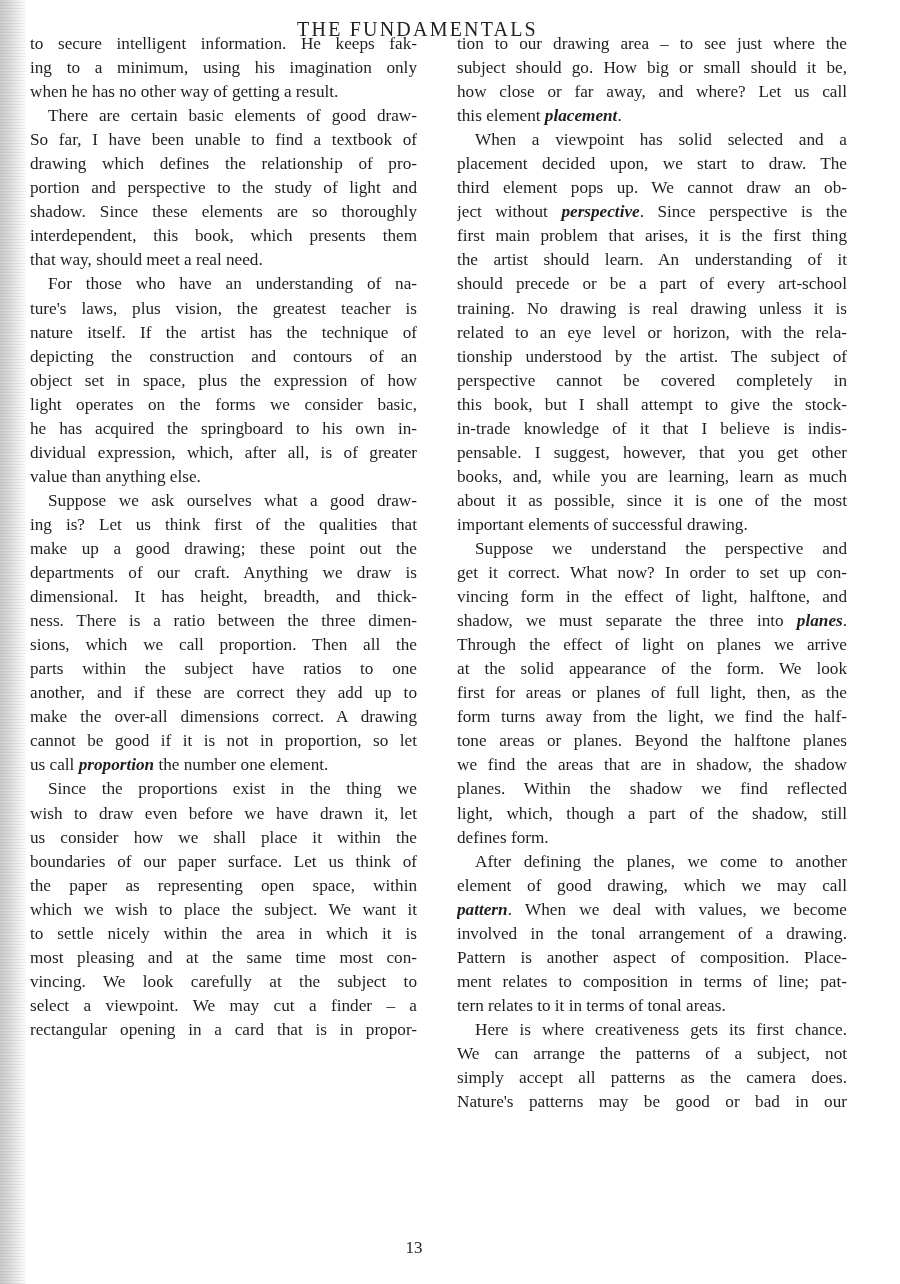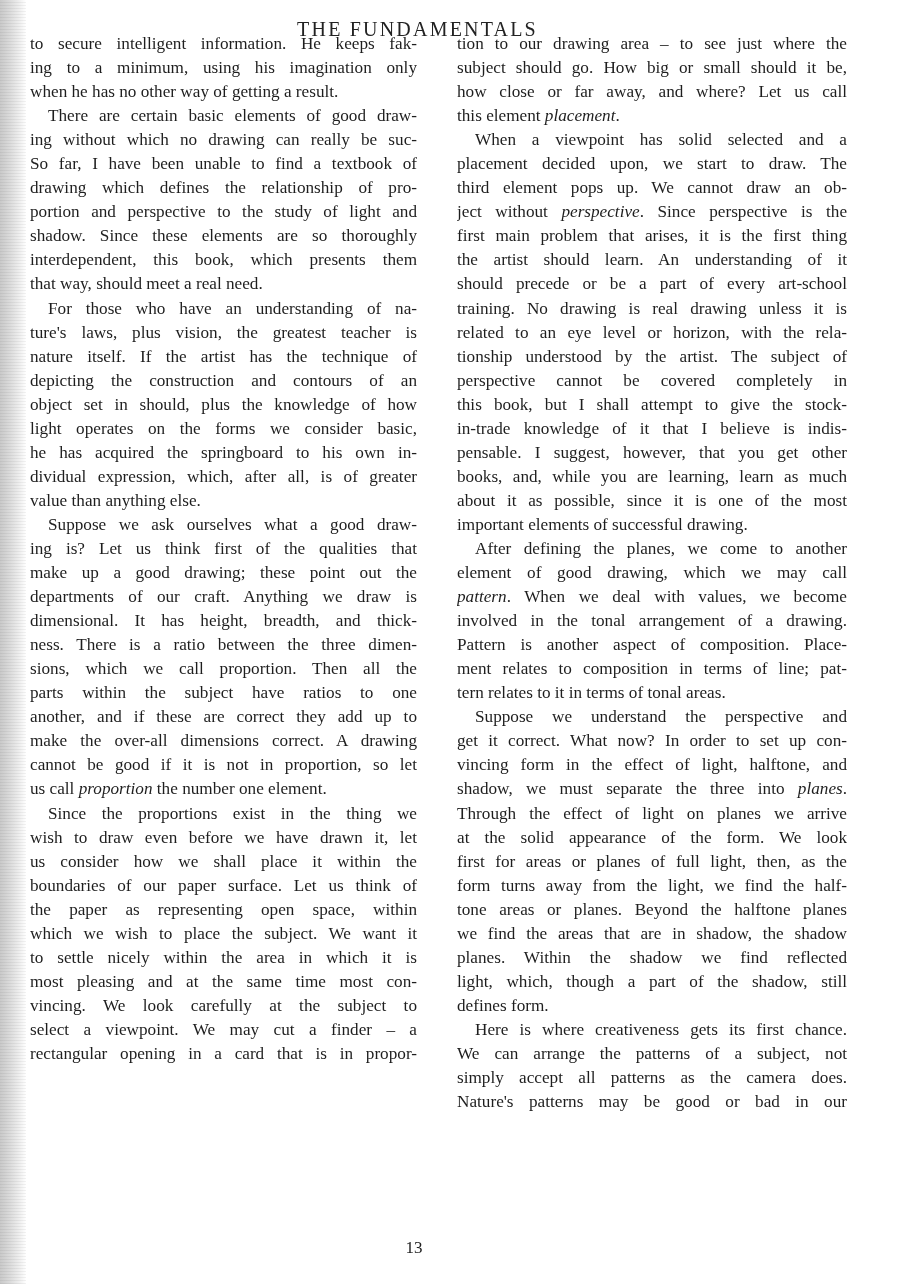--- a/index.html
+++ b/index.html
@@ -22,55 +22,54 @@
   .col { position: absolute; top: 32px; }
   .col.left { left: 30px; width: 387px; }
   .col.right { left: 457px; width: 390px; }
   .line {
     height: 24.06px; line-height: 24.06px; font-size: 17.2px;
     white-space: nowrap; text-align: justify; text-align-last: justify;
     overflow: hidden;
   }
   .line.indent { padding-left: 18px; }
   .line.last { text-align-last: left; }
-  .line em { font-style: italic; }
+  .line em { font-style: italic; font-weight: bold; }
   .pagenum {
     position: absolute; top: 1238px; left: 0; width: 828px; text-align: center;
     font-size: 17px; color: #222;
   }
 </style>
 </head>
 <body>
 
 <div class="edge"></div>
 
 <div class="header">THE FUNDAMENTALS</div>
 
 <div class="col left">
     <div>
       <div class="line">to secure intelligent information. He keeps fak-</div>
       <div class="line">ing to a minimum, using his imagination only</div>
       <div class="line last">when he has no other way of getting a result.</div>
     </div>
     <div>
       <div class="line indent">There are certain basic elements of good draw-</div>
-      <div class="line">ing without which no drawing can really be suc-</div>
       <div class="line">So far, I have been unable to find a textbook of</div>
       <div class="line">drawing which defines the relationship of pro-</div>
       <div class="line">portion and perspective to the study of light and</div>
       <div class="line">shadow. Since these elements are so thoroughly</div>
       <div class="line">interdependent, this book, which presents them</div>
       <div class="line last">that way, should meet a real need.</div>
     </div>
     <div>
       <div class="line indent">For those who have an understanding of na-</div>
       <div class="line">ture's laws, plus vision, the greatest teacher is</div>
       <div class="line">nature itself. If the artist has the technique of</div>
       <div class="line">depicting the construction and contours of an</div>
-      <div class="line">object set in should, plus the knowledge of how</div>
+      <div class="line">object set in space, plus the expression of how</div>
       <div class="line">light operates on the forms we consider basic,</div>
       <div class="line">he has acquired the springboard to his own in-</div>
       <div class="line">dividual expression, which, after all, is of greater</div>
       <div class="line last">value than anything else.</div>
     </div>
     <div>
       <div class="line indent">Suppose we ask ourselves what a good draw-</div>
       <div class="line">ing is? Let us think first of the qualities that</div>
       <div class="line">make up a good drawing; these point out the</div>
       <div class="line">departments of our craft. Anything we draw is</div>
@@ -117,44 +116,44 @@
       <div class="line">tionship understood by the artist. The subject of</div>
       <div class="line">perspective cannot be covered completely in</div>
       <div class="line">this book, but I shall attempt to give the stock-</div>
       <div class="line">in-trade knowledge of it that I believe is indis-</div>
       <div class="line">pensable. I suggest, however, that you get other</div>
       <div class="line">books, and, while you are learning, learn as much</div>
       <div class="line">about it as possible, since it is one of the most</div>
       <div class="line last">important elements of successful drawing.</div>
     </div>
     <div>
-      <div class="line indent">After defining the planes, we come to another</div>
-      <div class="line">element of good drawing, which we may call</div>
-      <div class="line"><em>pattern</em>. When we deal with values, we become</div>
-      <div class="line">involved in the tonal arrangement of a drawing.</div>
-      <div class="line">Pattern is another aspect of composition. Place-</div>
-      <div class="line">ment relates to composition in terms of line; pat-</div>
-      <div class="line last">tern relates to it in terms of tonal areas.</div>
-    </div>
-    <div>
       <div class="line indent">Suppose we understand the perspective and</div>
       <div class="line">get it correct. What now? In order to set up con-</div>
       <div class="line">vincing form in the effect of light, halftone, and</div>
       <div class="line">shadow, we must separate the three into <em>planes</em>.</div>
       <div class="line">Through the effect of light on planes we arrive</div>
       <div class="line">at the solid appearance of the form. We look</div>
       <div class="line">first for areas or planes of full light, then, as the</div>
       <div class="line">form turns away from the light, we find the half-</div>
       <div class="line">tone areas or planes. Beyond the halftone planes</div>
       <div class="line">we find the areas that are in shadow, the shadow</div>
       <div class="line">planes. Within the shadow we find reflected</div>
       <div class="line">light, which, though a part of the shadow, still</div>
       <div class="line last">defines form.</div>
     </div>
     <div>
+      <div class="line indent">After defining the planes, we come to another</div>
+      <div class="line">element of good drawing, which we may call</div>
+      <div class="line"><em>pattern</em>. When we deal with values, we become</div>
+      <div class="line">involved in the tonal arrangement of a drawing.</div>
+      <div class="line">Pattern is another aspect of composition. Place-</div>
+      <div class="line">ment relates to composition in terms of line; pat-</div>
+      <div class="line last">tern relates to it in terms of tonal areas.</div>
+    </div>
+    <div>
       <div class="line indent">Here is where creativeness gets its first chance.</div>
       <div class="line">We can arrange the patterns of a subject, not</div>
       <div class="line">simply accept all patterns as the camera does.</div>
       <div class="line">Nature's patterns may be good or bad in our</div>
     </div>
   </div>
 
 <div class="pagenum">13</div>
 
 </body></html>

